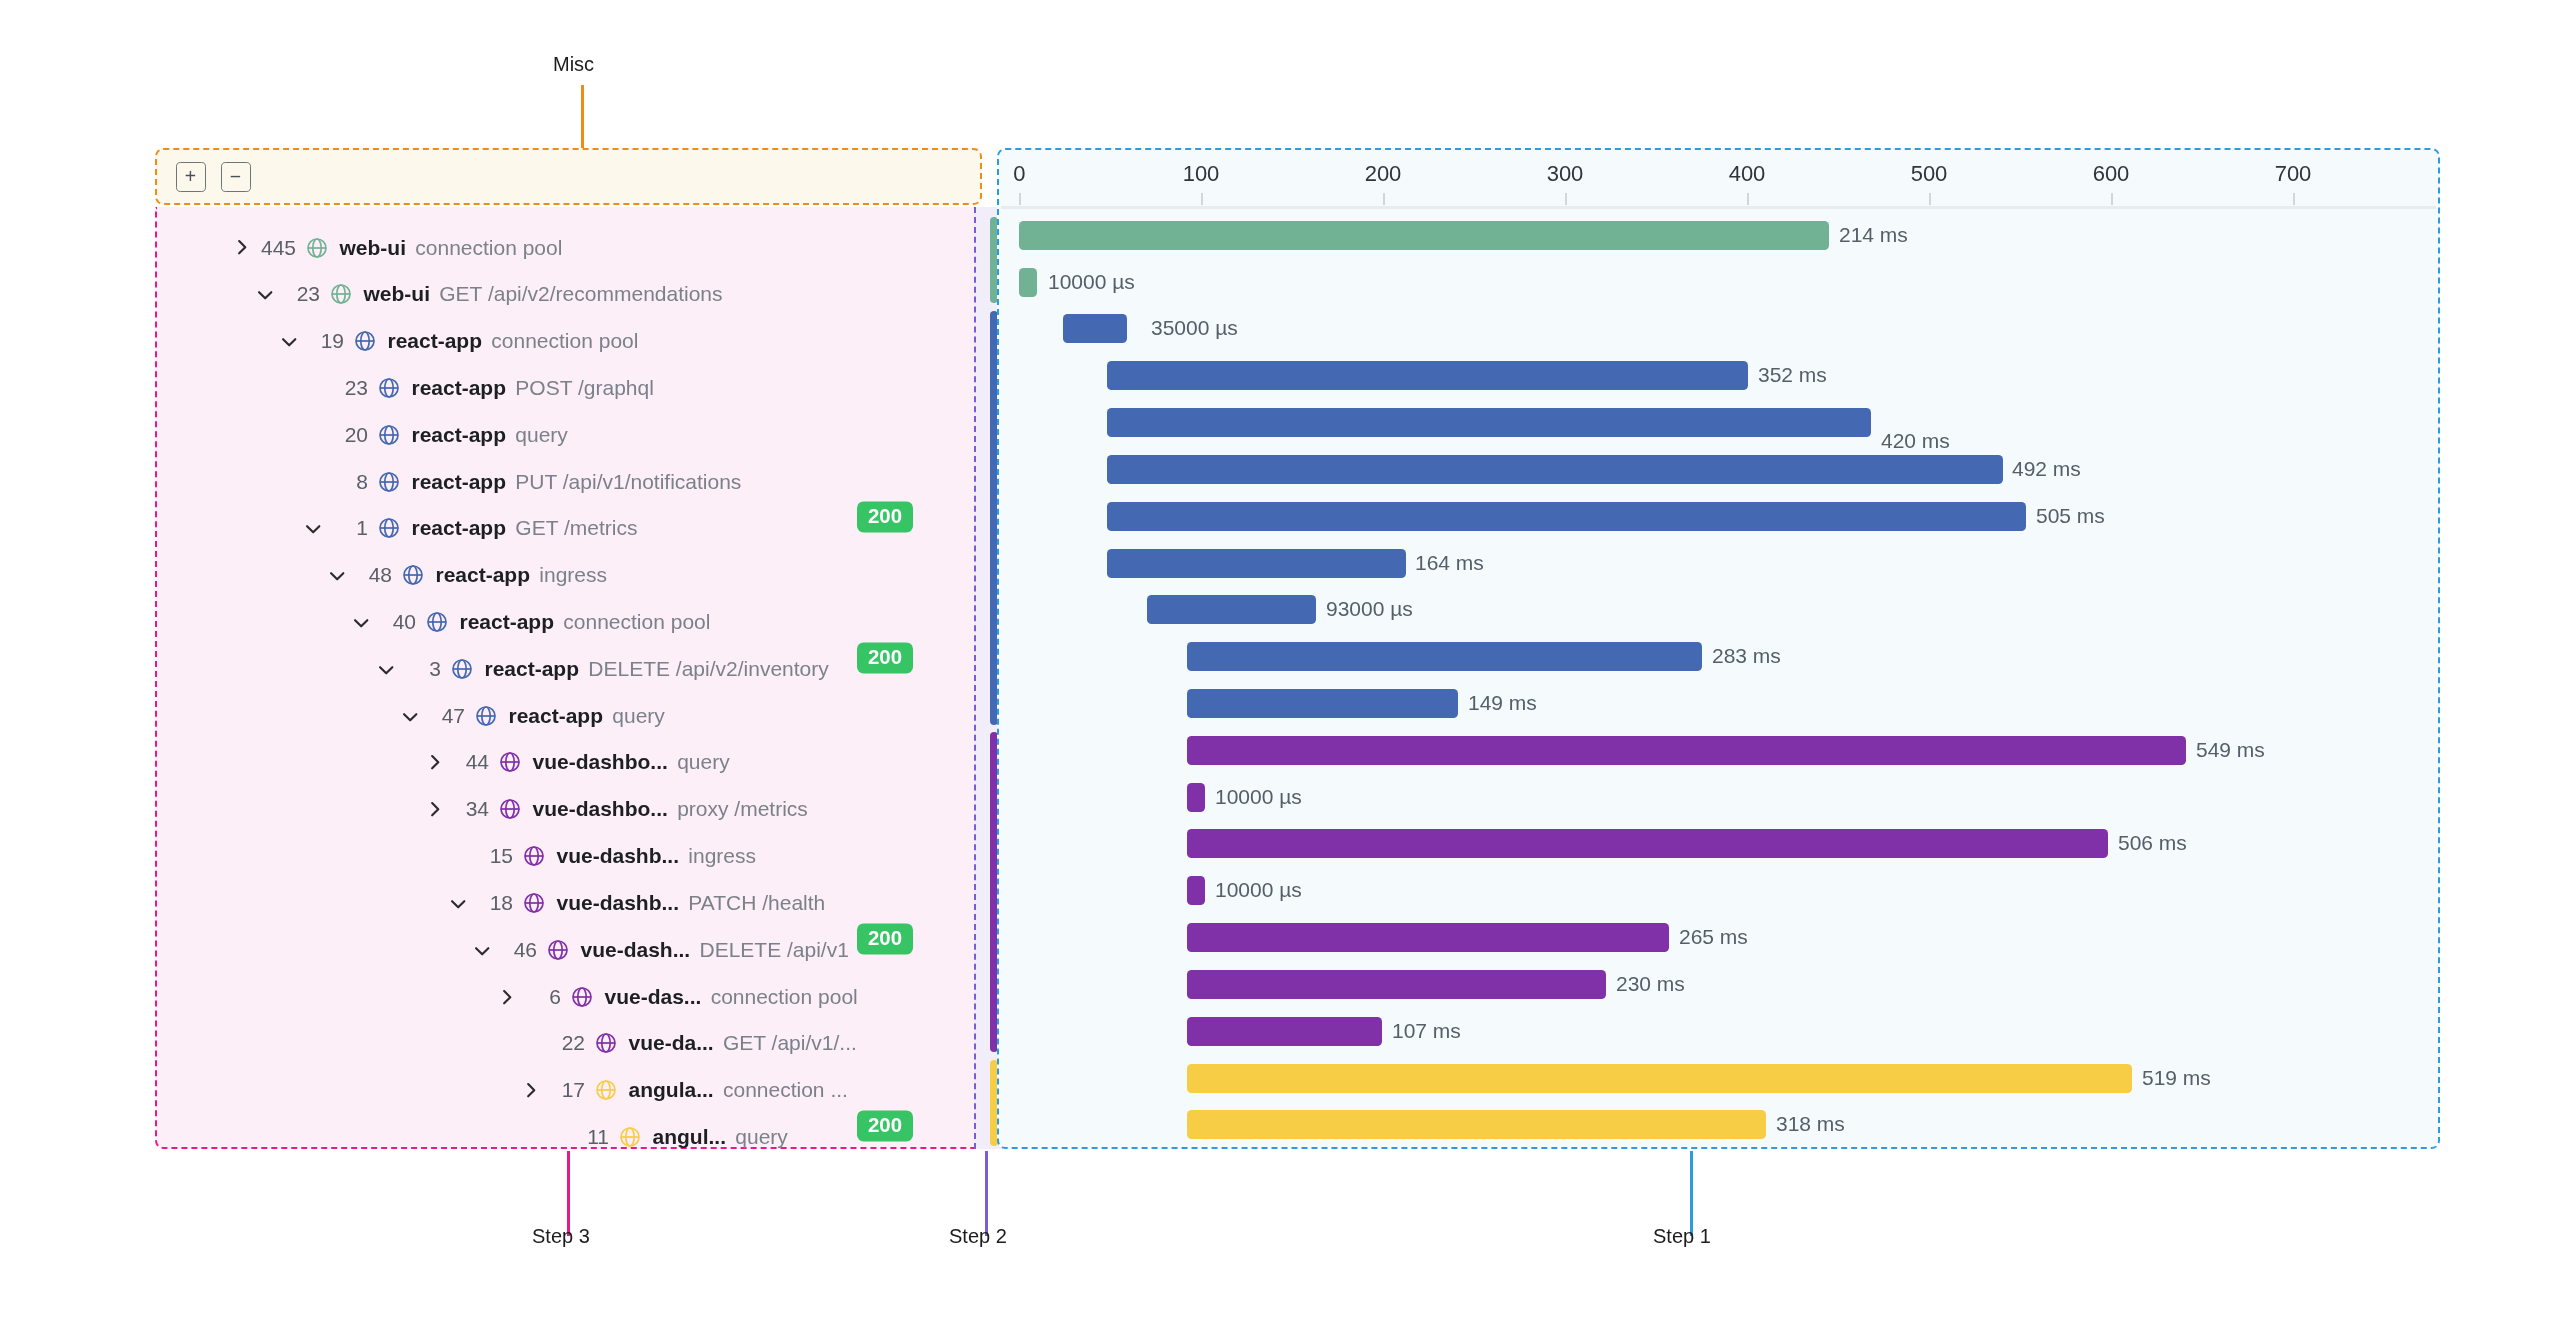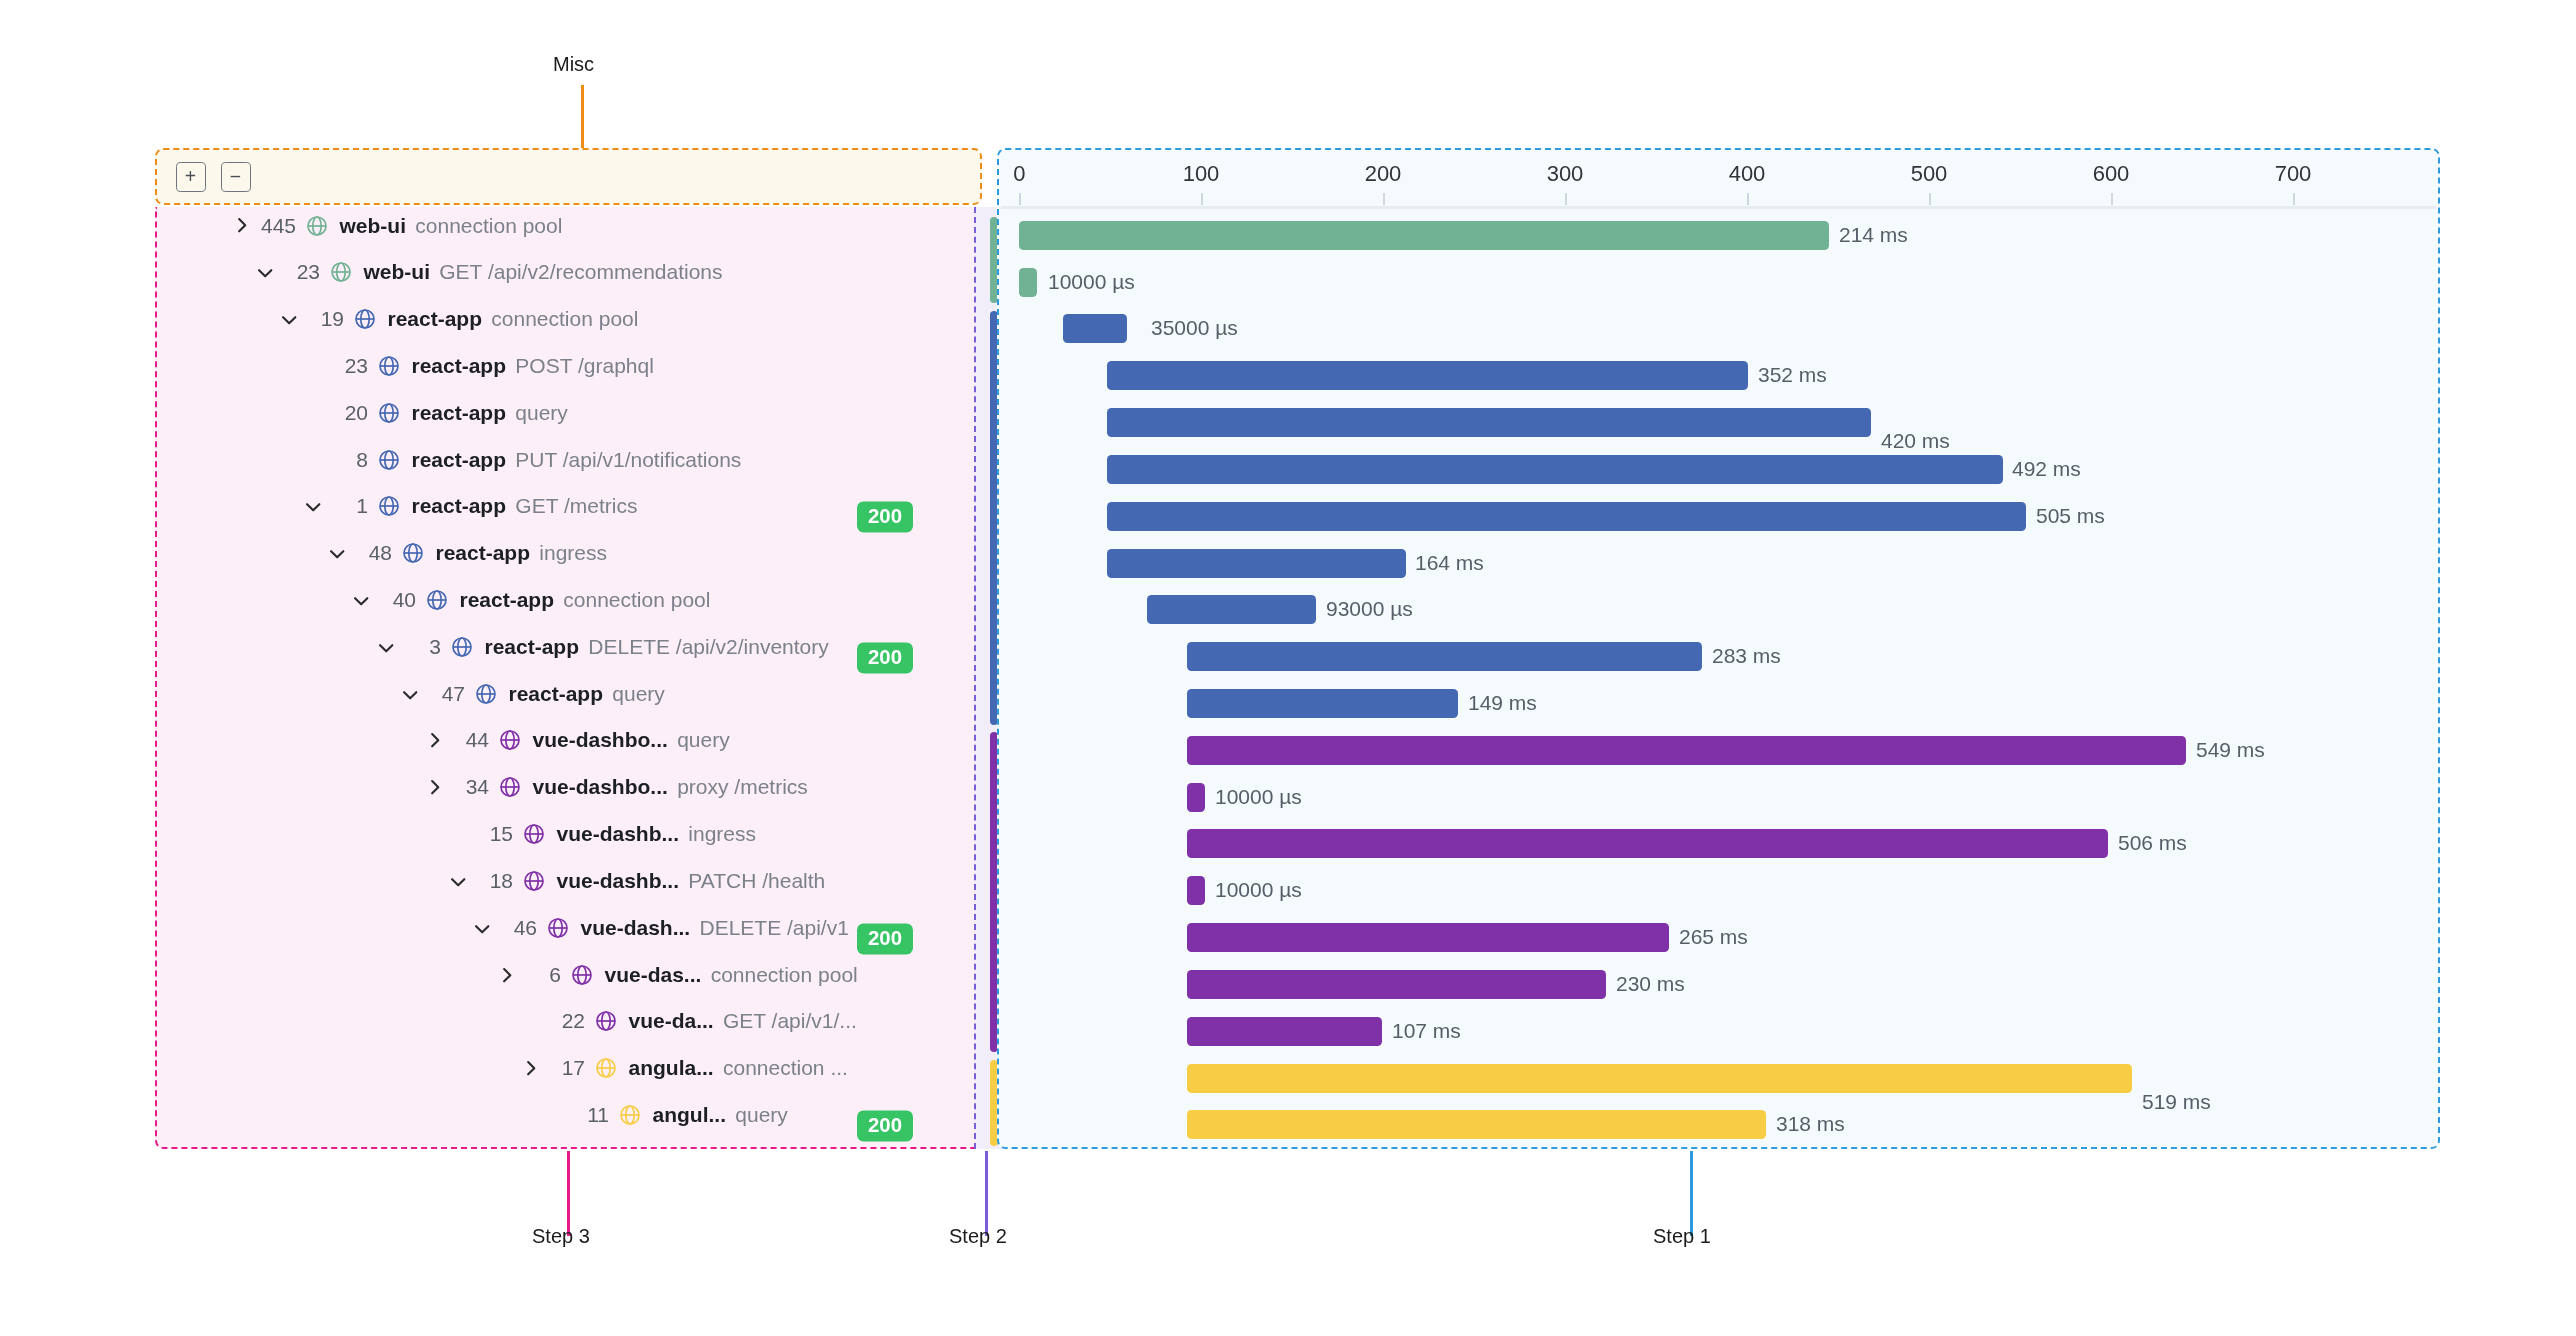--- a/index.html
+++ b/index.html
@@ -14,21 +14,21 @@
       background:#fdf8ec;border:2.8px dashed #ef8c16;border-radius:8.3px;box-sizing:border-box;}
   #toolbar{position:absolute;left:0;top:0;height:100%;display:flex;align-items:center;padding-left:18.5px;gap:15px;}
   .tb-btn{width:28px;height:28px;border:1.9px solid #6c757d;border-radius:4.6px;background:#fdf8ec;
       display:flex;align-items:center;justify-content:center;color:#4b5057;font-size:19.4px;line-height:1;cursor:pointer;}
 
   
   #tree-region{position:absolute;left:155px;top:207px;width:827px;height:942px;
       background:#fdeff7;border:2.8px dashed #e8198b;border-top:none;border-radius:0 0 8.3px 8.3px;box-sizing:border-box;}
   #tree-inner{position:absolute;left:0;top:0;width:100%;height:100%;}
 
-  .tree-row{position:absolute;left:0;width:100%;height:46px;display:flex;align-items:flex-start;}
+  .tree-row{position:absolute;left:0;width:100%;height:46px;display:flex;align-items:flex-end;}
   .chev{width:24px;height:24px;flex:0 0 24px;display:flex;align-items:center;justify-content:center;
       color:#2b2b2b;font-size:20.4px;cursor:pointer;}
   .chev.blank{visibility:hidden;}
   .chev svg{display:block;}
   .dur{flex:0 0 auto;min-width:43px;text-align:right;font-size:21px;color:#5a6068;margin-right:9.3px;}
   .globe{flex:0 0 auto;width:24px;height:24px;margin-right:10.2px;display:flex;align-items:center;justify-content:center;}
   .svc{font-size:21px;font-weight:bold;color:#1c1f24;margin-right:9.3px;white-space:nowrap;}
   .op{font-size:21px;color:#7b818a;white-space:nowrap;overflow:hidden;}
   .badge{position:absolute;right:67px;top:50%;transform:translateY(-50%);
       background:#37c464;color:#fff;font-size:20.4px;font-weight:bold;border-radius:6.5px;padding:2.8px 11px;line-height:1.25;}
@@ -503,21 +503,21 @@
       <div class="bar-row" style="top: 752px;">
         <div class="bar" style="left: 188px; width: 419px; background: rgb(128, 49, 167);"></div>
         <div class="bar-label" style="left: 617px;">230 ms</div>
       </div>
       <div class="bar-row" style="top: 799px;">
         <div class="bar" style="left: 188px; width: 195px; background: rgb(128, 49, 167);"></div>
         <div class="bar-label" style="left: 393px;">107 ms</div>
       </div>
       <div class="bar-row" style="top: 846px;">
         <div class="bar" style="left: 188px; width: 945px; background: rgb(247, 205, 70);"></div>
-        <div class="bar-label" style="left: 1143px; margin-top: 24px;">519 ms</div>
+        <div class="bar-label" style="left: 1143px;">519 ms</div>
       </div>
       <div class="bar-row" style="top: 892px;">
         <div class="bar" style="left: 188px; width: 579px; background: rgb(247, 205, 70);"></div>
         <div class="bar-label" style="left: 777px;">318 ms</div>
       </div>
     </div>
 </div>
 
 <div class="callout-line" style="left:567px;top:1151px;height:85px;background:#e8198b;"></div>
 <div class="callout-label" style="left:532px;top:1225px;">Step 3</div>

